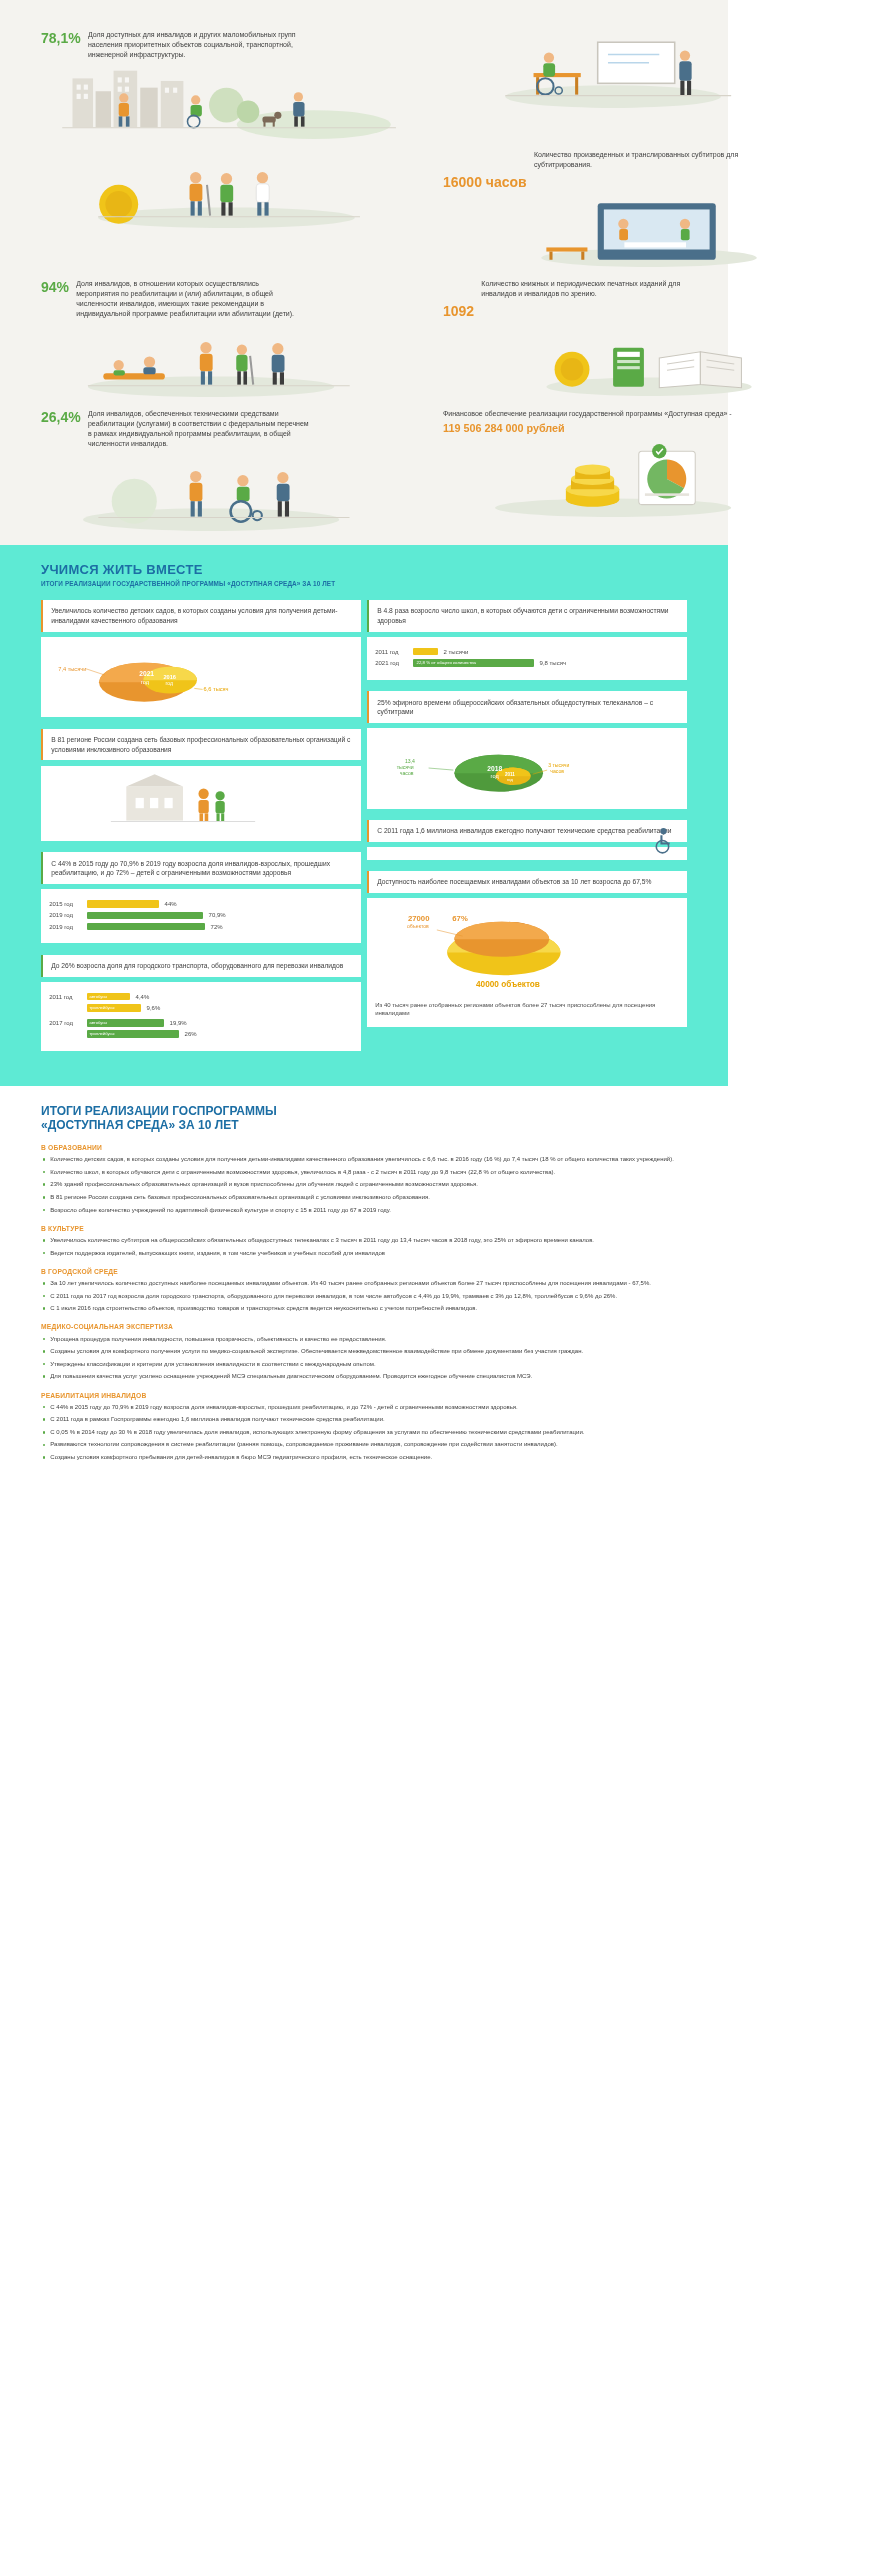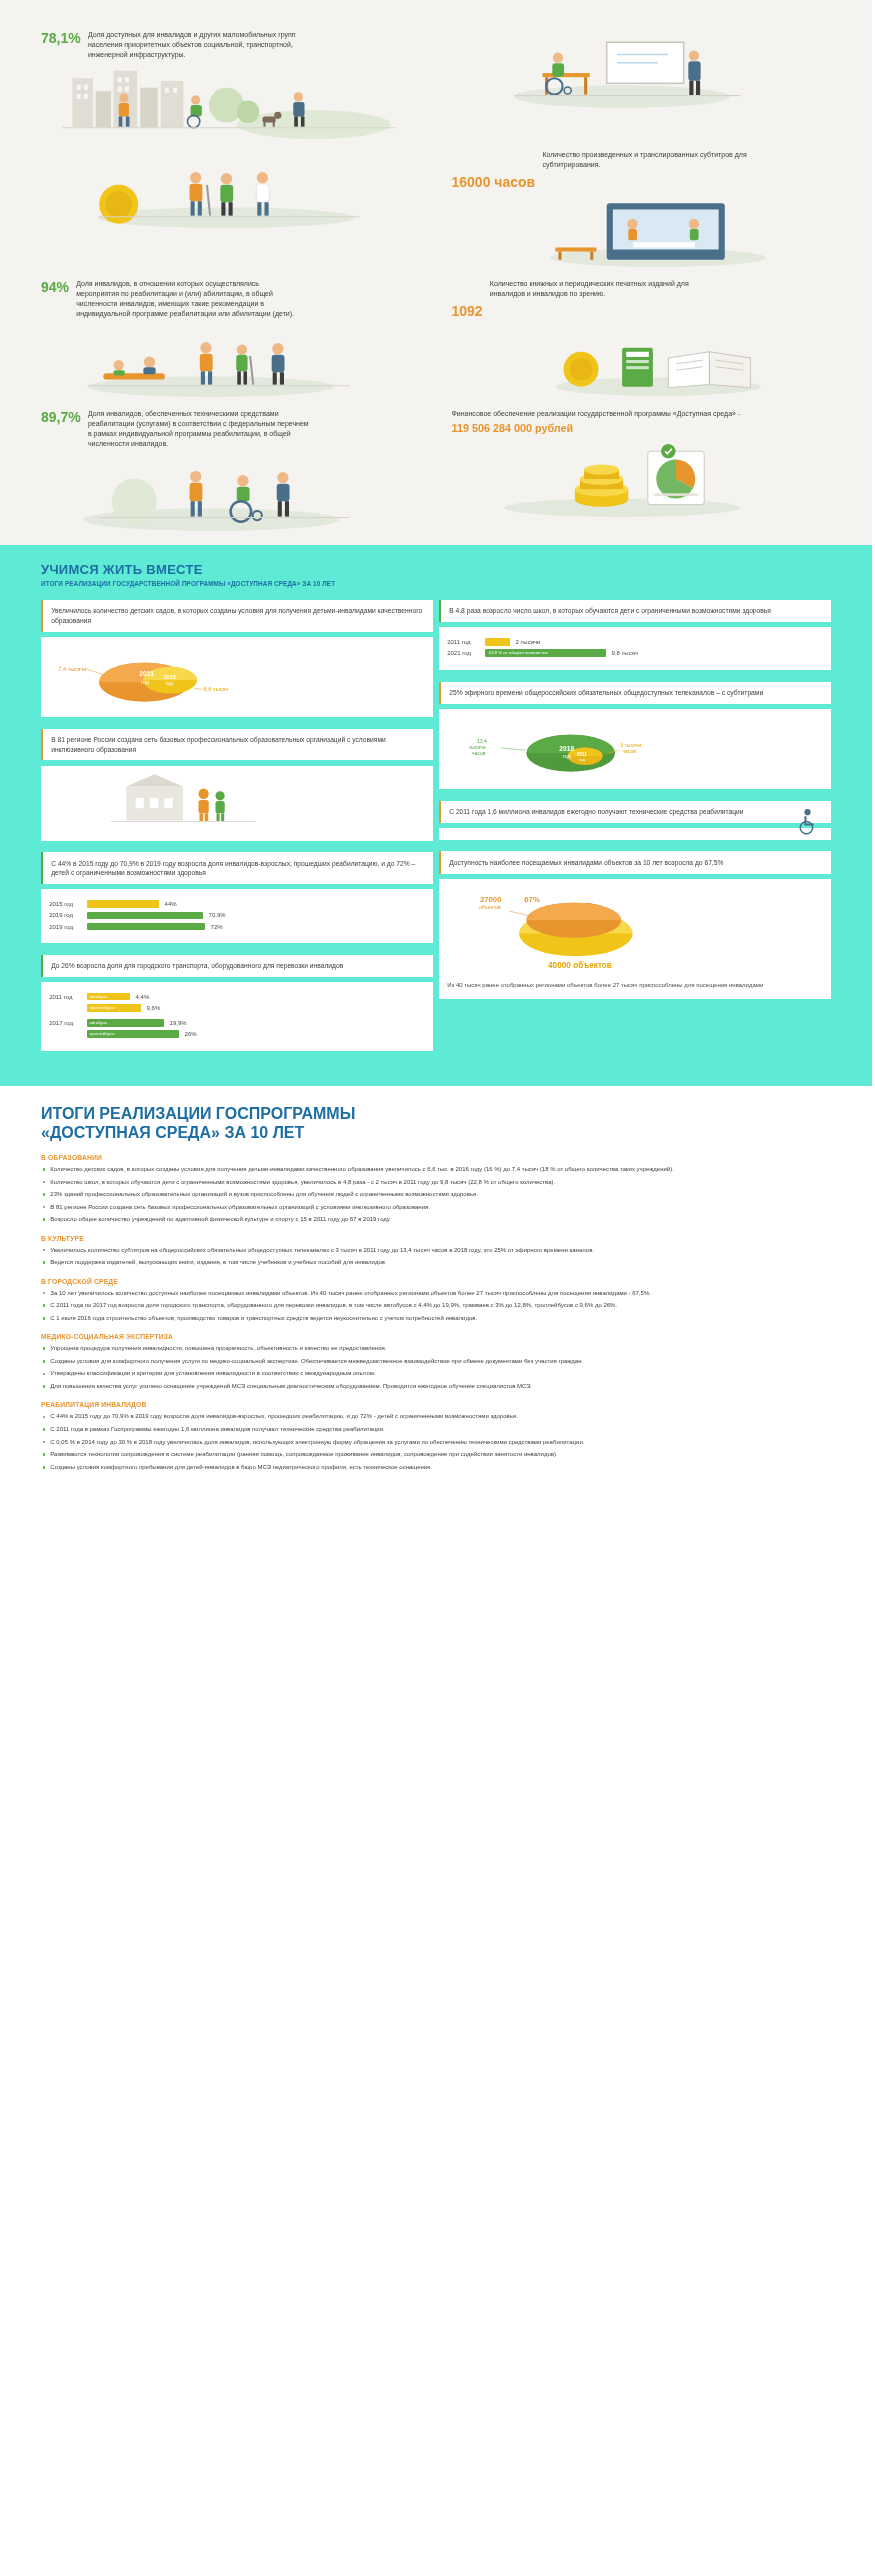--- a/index.html
+++ b/index.html
@@ -3,21 +3,21 @@
 <meta charset="utf-8">
 <style>
   * { box-sizing: border-box; }
   html, body { margin:0; padding:0; }
   body {
     width:876px;
     font-family:"Liberation Sans", sans-serif;
     background:#ffffff;
     color:#3d3d3d;
   }
-  .page { width:872px; position:relative; }
+  .page { width:728px; position:relative; }
 
   
   .sec1 { background:#f4f3ef; padding:20.6px 41px 15.5px 41px; }
   .stat-grid { display:grid; grid-template-columns:1fr 1fr; column-gap:31px; row-gap:0; }
   .stat-cell { padding:9.3px 0 0 0; }
   .stat-head { display:flex; align-items:flex-start; gap:7.2px; }
   .stat-num {
     font-size:14px; font-weight:bold; color:#5aaa46; white-space:nowrap;
     line-height:1.05; padding-top:1px;
   }
@@ -39,21 +39,21 @@
   .barrow { display:flex; align-items:center; gap:5.2px; margin:3.6px 0; font-size:6px; }
   .barlbl { width:33px; color:#4a4a4a; font-size:6px; }
   .bar { height:7.7px; border-radius:1px; background:#e8952e; }
   .bar.green { background:#5aaa46; }
   .bar.yellow { background:#f0c419; }
   .barval { font-size:6px; color:#4a4a4a; }
   .note { font-size:6px; line-height:1.4; color:#4a4a4a; margin-top:5.2px; }
 
   
   .sec3 { padding:17.5px 41px 31px 41px; background:#ffffff; }
-  .sec3-title { color:#1c6ea4; font-size:16px; font-weight:bold; line-height:1.22; margin:0 0 11.3px 0; }
+  .sec3-title { color:#1c6ea4; font-size:12px; font-weight:bold; line-height:1.22; margin:0 0 11.3px 0; }
   .grp-title { color:#e8952e; font-size:6.7px; font-weight:bold; margin:10.3px 0 4.1px 0; letter-spacing:0.2px; }
   ul.bul { list-style:none; margin:0; padding:0; }
   ul.bul li { position:relative; padding-left:9.3px; font-size:6px; line-height:1.5; margin-bottom:3.6px; color:#3d3d3d; }
   ul.bul li:before { content:""; position:absolute; left:1.5px; top:3.1px; width:2.6px; height:2.6px; background:#5aaa46; border-radius:50%; }
 </style>
 </head>
 <body>
 
 <div class="page">
 
@@ -270,21 +270,21 @@
               <line x1="435" y1="94" x2="488" y2="87" stroke="#d0cdc5" stroke-width="2"></line>
               <line x1="512" y1="74" x2="566" y2="82" stroke="#d0cdc5" stroke-width="2"></line>
               <line x1="512" y1="87" x2="566" y2="94" stroke="#d0cdc5" stroke-width="2"></line>
             </g>
           </svg>
         </div>
       </div>
 
       <div class="stat-cell">
         <div class="stat-head">
-          <div class="stat-num">89,7%</div>
+          <div class="stat-num">26,4%</div>
           <div class="stat-txt">Доля инвалидов, обеспеченных техническими средствами реабилитации (услугами) в соответствии с федеральным перечнем в рамках индивидуальной программы реабилитации, в общей численности инвалидов.</div>
         </div>
         <div class="illus">
           <svg width="371" height="82" viewBox="0 0 720 160">
             <ellipse cx="330" cy="132" rx="250" ry="22" fill="#e3e8dc"></ellipse>
             <circle cx="180" cy="96" r="44" fill="#dfe9d6"></circle>
             <g>
               <circle cx="300" cy="48" r="11" fill="#f0b884"></circle>
               <rect x="288" y="60" width="25" height="36" rx="6" fill="#e8952e"></rect>
               <rect x="290" y="96" width="8" height="30" fill="#4a6f8a"></rect>

